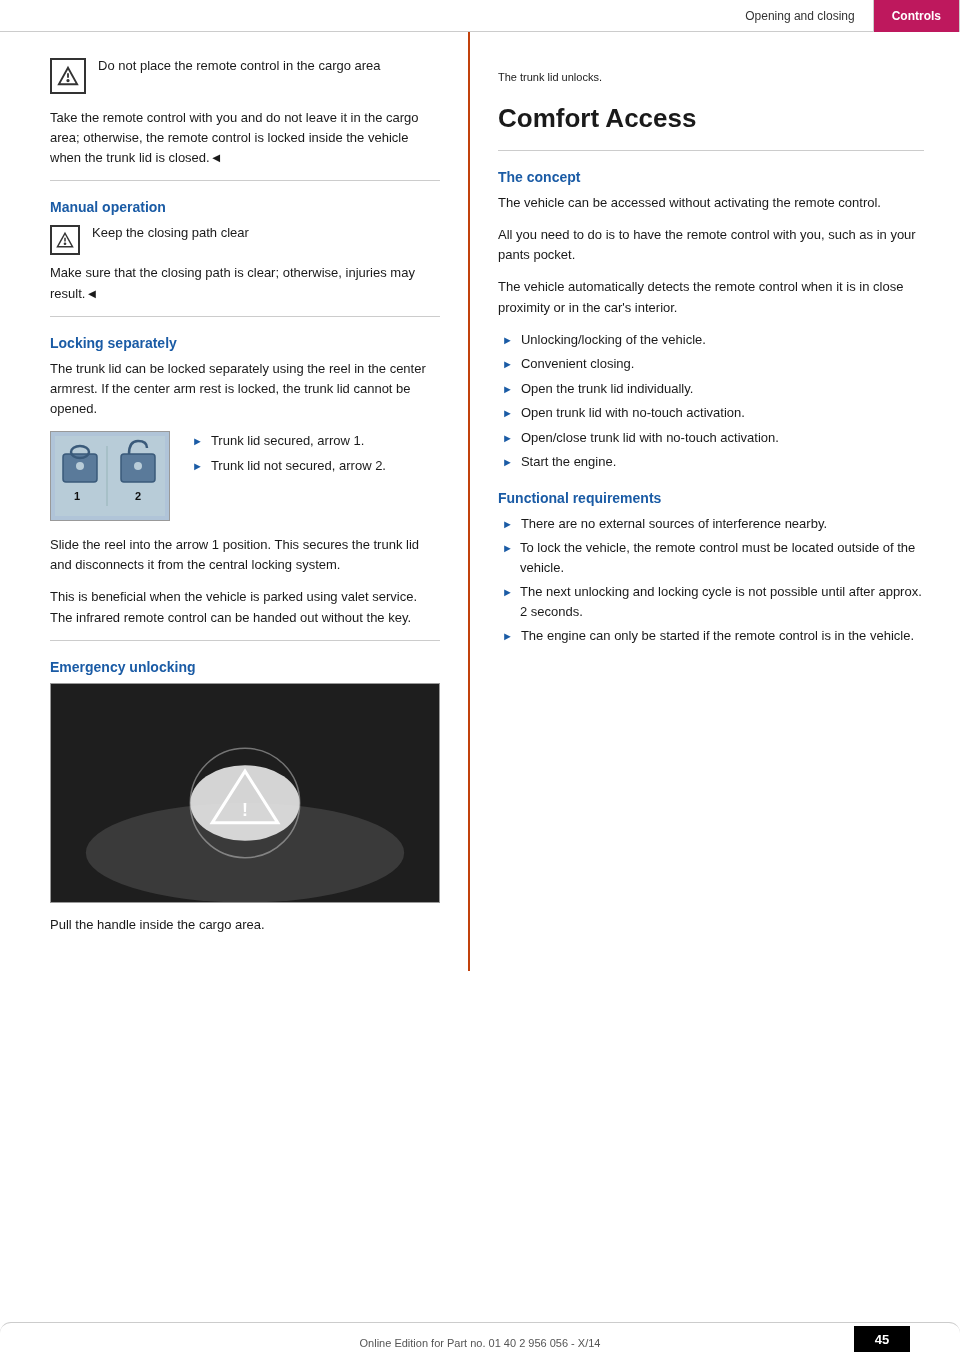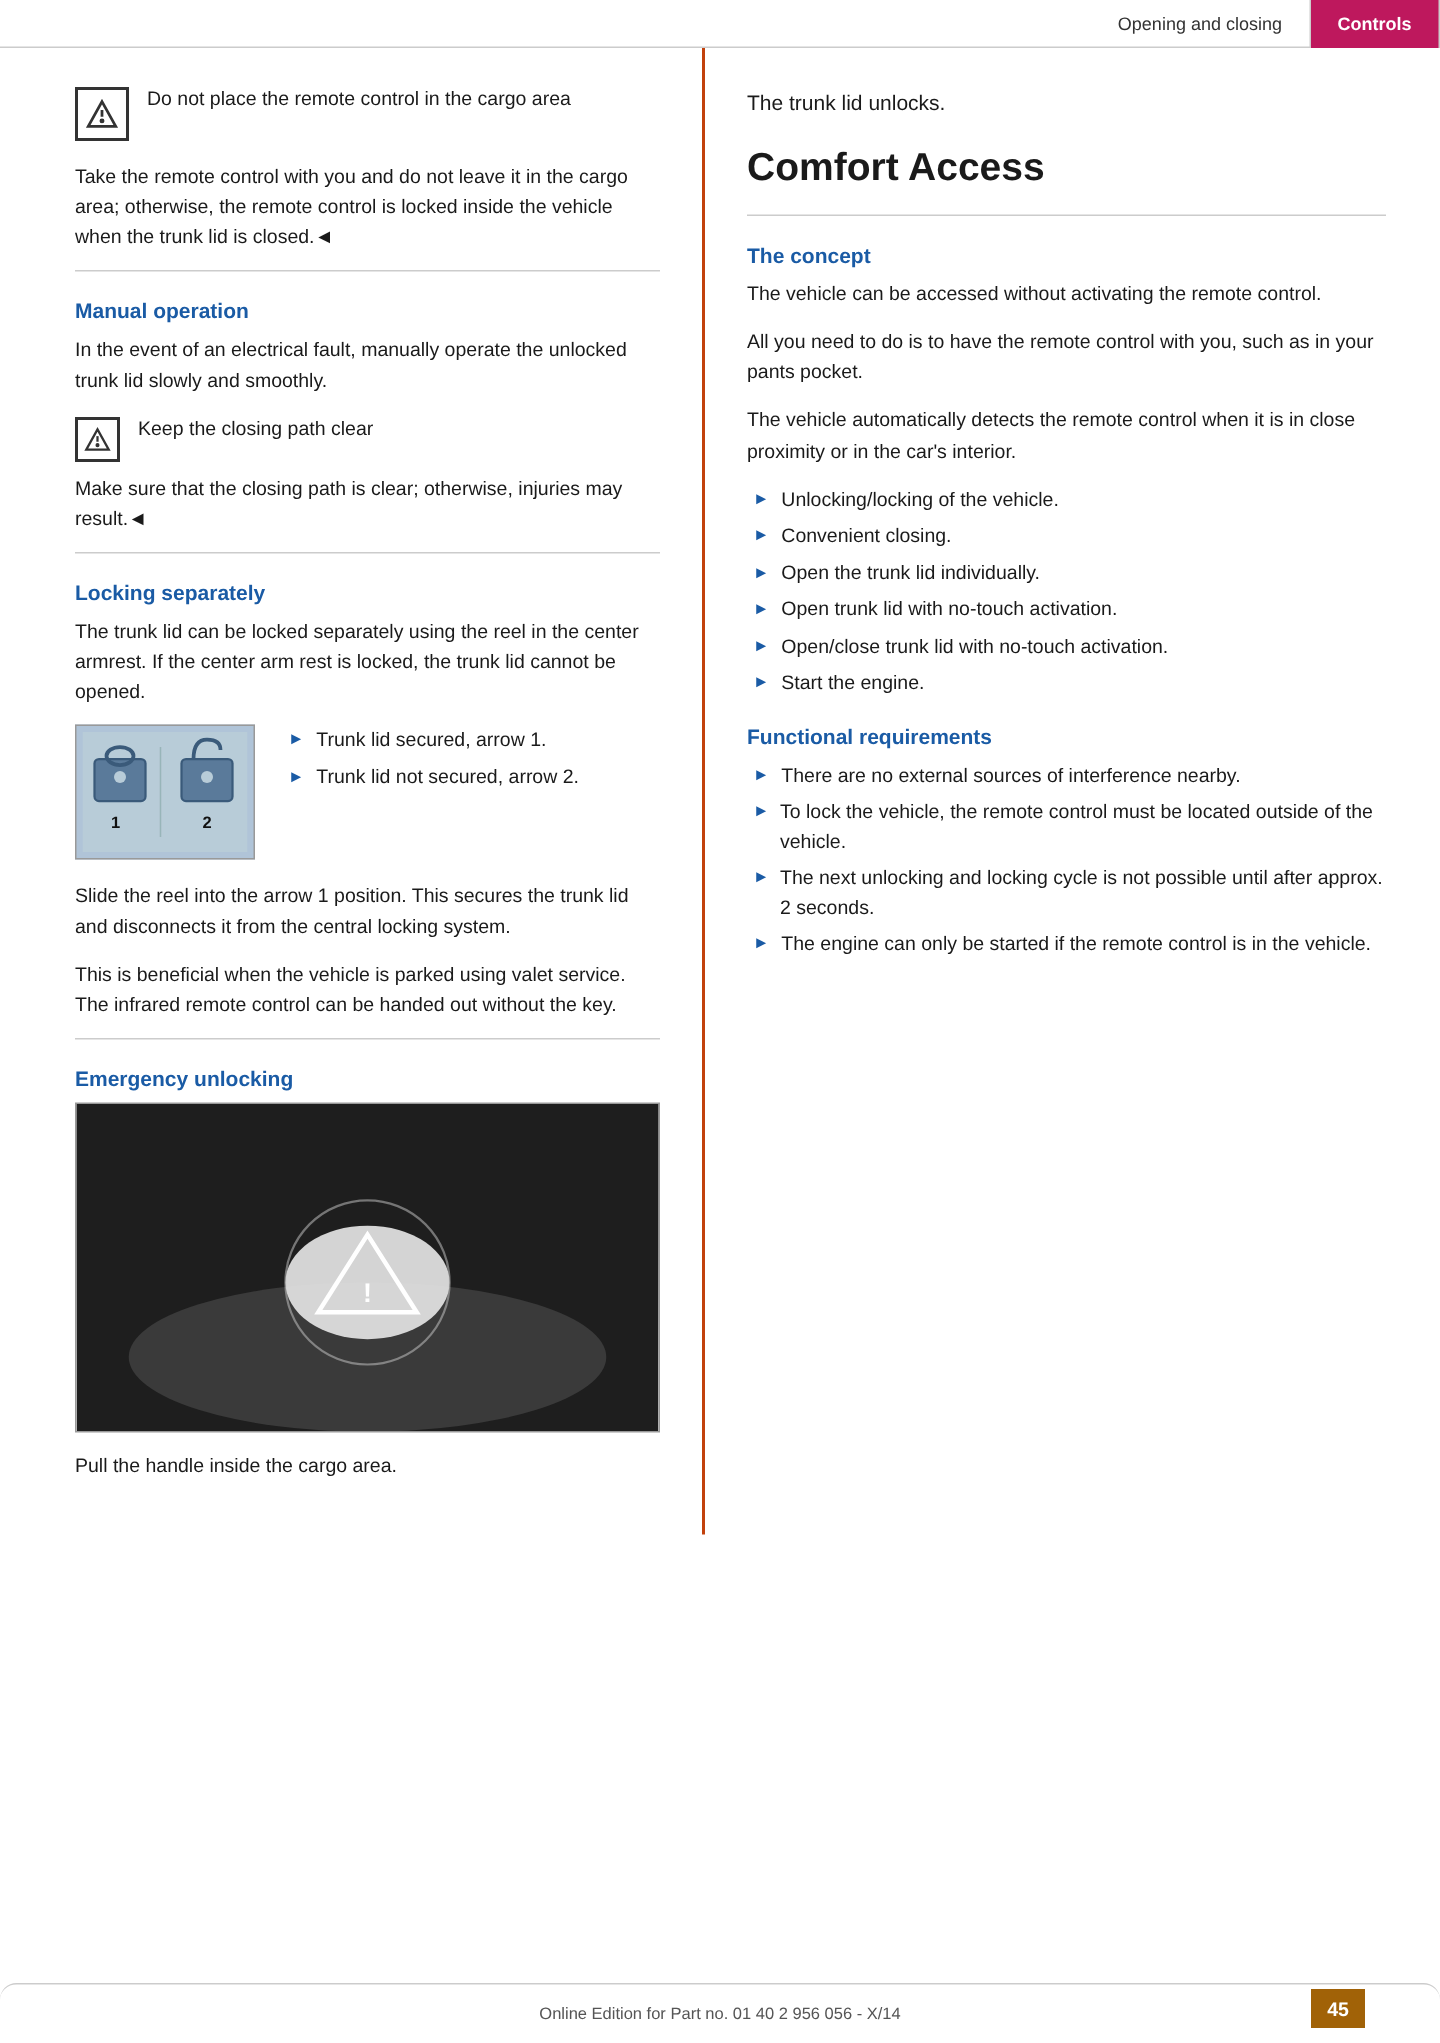--- a/index.html
+++ b/index.html
@@ -200,40 +200,40 @@
       align-items: center;
       justify-content: center;
       font-size: 11px;
       color: #555;
       border-radius: 11px;
     }
     .page-number {
       position: absolute;
       bottom: 10px;
       right: 50px;
-      width: 36px;
+      width: 56px;
       height: 26px;
-      background: #a16207;
+      background: #000000;
       color: #fff;
       display: flex;
       align-items: center;
       justify-content: center;
       font-size: 13px;
       font-weight: bold;
     }
 
     .divider-line {
       border: none;
       border-top: 1px solid #ccc;
       margin: 4px 0 16px 0;
     }
 
     .trunk-unlocks-text {
-      font-size: 14px;
-      margin-top: 4px;
+      font-size: 11px;
+      margin-top: 15px;
       margin-bottom: 20px;
     }
   </style>
 </head>
 <body>
 
 <div class="header">
   <div class="header-nav">
     <div class="header-nav-item">
       <span>Opening and closing</span>
@@ -257,21 +257,20 @@
         </svg>
       </div>
       <div class="warning-text">Do not place the remote control in the cargo area</div>
     </div>
 
     <p class="body-text">Take the remote control with you and do not leave it in the cargo area; otherwise, the remote control is locked inside the vehicle when the trunk lid is closed.◄</p>
 
     <hr class="divider-line">
 
     <div class="section-heading">Manual operation</div>
-    <p class="body-text">In the event of an electrical fault, manually operate the unlocked trunk lid slowly and smoothly.</p>
 
     <div class="warning-inline">
       <div class="warning-icon">
         <svg viewBox="0 0 24 24" fill="none" stroke="#333" stroke-width="2">
           <polygon points="12,3 22,21 2,21" fill="none" stroke="#333" stroke-width="2"></polygon>
           <line x1="12" y1="9" x2="12" y2="14" stroke="#333" stroke-width="2"></line>
           <circle cx="12" cy="17" r="0.8" fill="#333"></circle>
         </svg>
       </div>
       <div>

